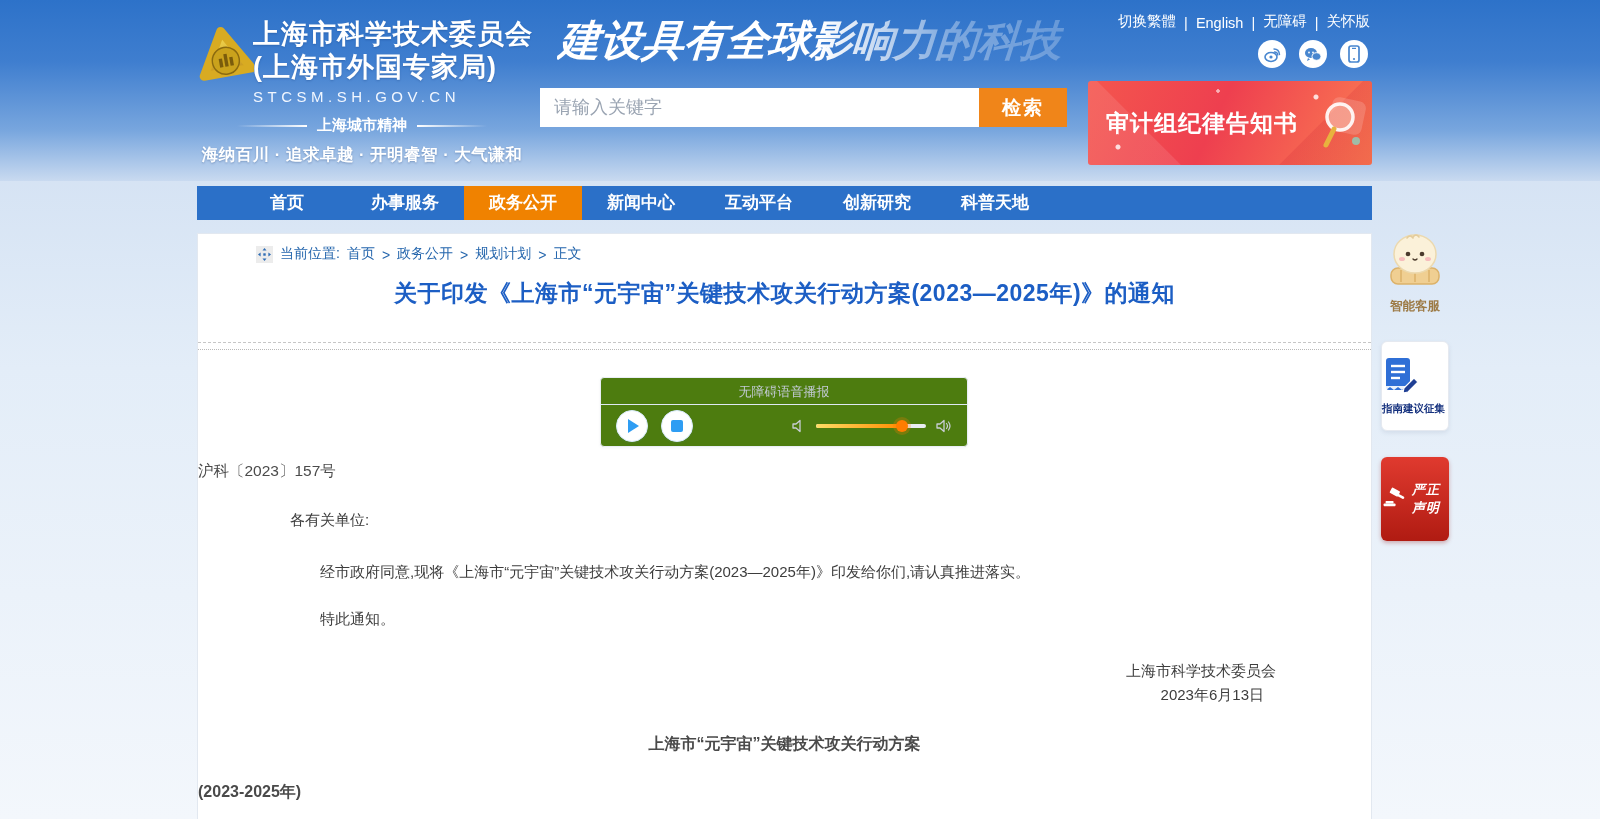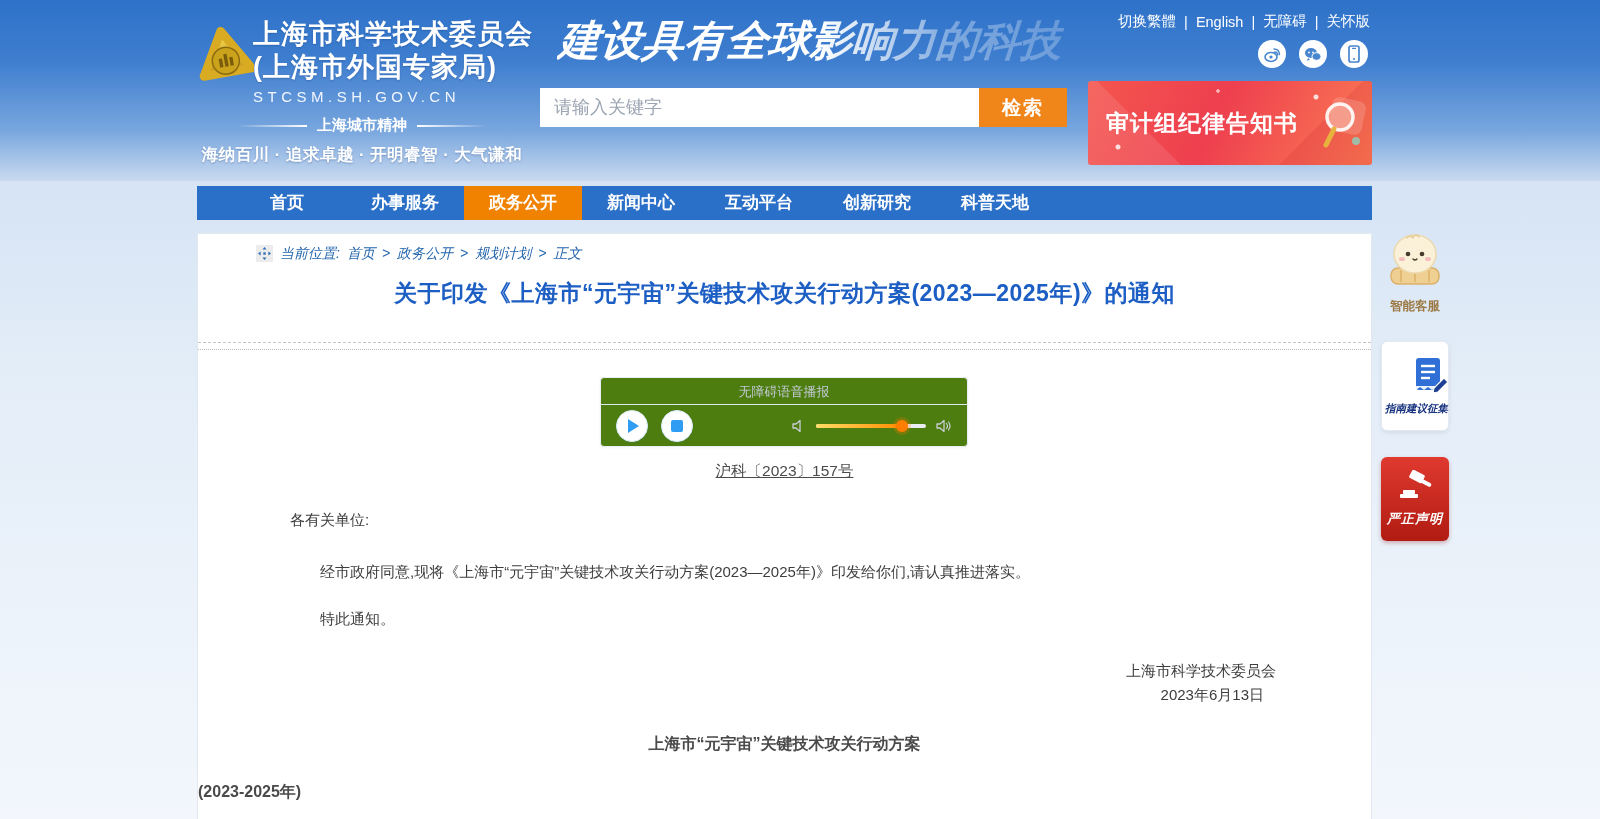--- a/index.html
+++ b/index.html
@@ -24,21 +24,21 @@
   .spirit-label .rule.r { background:linear-gradient(90deg,#fff,rgba(255,255,255,0)); }
   .spirit-motto { margin-top:9px; font-size:16.5px; font-weight:bold; letter-spacing:.5px;
     white-space:nowrap; text-shadow:0 1px 2px rgba(0,40,100,.3); }
   .slogan { position:absolute; left:558px; top:12px; width:505px; height:62px;
     font-family:"DejaVu Serif","Liberation Serif",serif; font-style:italic; font-weight:bold;
     font-size:42px; line-height:58px; color:#ffffff; white-space:nowrap; overflow:hidden;
     transform:skewX(-4deg);
     -webkit-mask-image:linear-gradient(90deg,#000 52%,rgba(0,0,0,.35) 78%,rgba(0,0,0,.25));
             mask-image:linear-gradient(90deg,#000 52%,rgba(0,0,0,.35) 78%,rgba(0,0,0,.25)); }
 
-  .top-links { position:absolute; top:12px; right:230px; display:flex; align-items:center;
+  .top-links { position:absolute; top:12px; right:230px; display:flex; align-items:flex-end;
     gap:8px; color:#fff; font-size:14.5px; }
   .top-links .lnk { cursor:pointer; white-space:nowrap; }
   .round-icons { position:absolute; top:40px; right:232px; display:flex; gap:13px; }
   .ricon { width:28px; height:28px; border-radius:50%; background:#fff;
     display:flex; align-items:center; justify-content:center; cursor:pointer; }
 
   
   .search-wrap { position:absolute; left:540px; top:88px; width:527px; }
   .search-row { display:flex; height:39px; }
   .search-input { flex:1; border:0; outline:none; padding:8px 14px; font-size:18px;
@@ -69,22 +69,22 @@
   
   .nav { position:absolute; left:197px; top:186px; width:1175px; height:34px;
     background:#2b70c8; display:flex; padding-left:31px; }
   .nav-item { width:118px; height:34px; line-height:34px; text-align:center; color:#fff;
     font-size:17px; font-weight:bold; cursor:pointer; white-space:nowrap; }
   .nav-item.active { background:#f08200; }
 
   
   .panel { position:absolute; left:197px; top:233px; width:1175px; height:586px;
     background:#fff; border:1px solid #e2e8f0; border-bottom:0; }
-  .breadcrumb { position:absolute; left:58px; top:11px; display:flex; align-items:flex-start;
-    gap:7px; font-size:14px; color:#2566ad;font-style:italic; }
+  .breadcrumb { position:absolute; left:58px; top:11px; display:flex; align-items:flex-end;
+    gap:7px; font-size:14px; color:#2566ad; }
   .bc-icon { width:17px; height:17px; background:#ececec; display:flex; align-items:center;
     justify-content:center; }
   .bc-link { cursor:pointer; }
   .bc-sep { color:#2566ad; }
   .art-title { position:absolute; left:0; top:44px; width:100%; text-align:center;
     color:#1c5ec4; font-size:23px; font-weight:bold; letter-spacing:.5px; }
   .art-date { position:absolute; left:0; top:80px; width:100%; text-align:center;
     color:#595959; font-size:13px; }
   .sep-dash { position:absolute; left:0; top:108px; width:100%; border-top:1px dashed #c6c6c6; }
   .sep-dot  { position:absolute; left:0; top:115px; width:100%; border-top:1px dotted #b9b9b9; }
@@ -103,48 +103,48 @@
     border-top:7px solid transparent; border-bottom:7px solid transparent; margin-left:3px; }
   .stop-sq { width:12px; height:12px; background:#2e9df3; border-radius:2px; }
   .vol-group { margin-left:auto; display:flex; align-items:center; gap:10px; }
   .vol-track { position:relative; width:110px; height:4px; border-radius:2px; background:#eaedf2; }
   .vol-fill { position:absolute; left:0; top:0; height:4px; border-radius:2px;
     background:linear-gradient(90deg,#ffdd66,#ff8c00); width:78%; }
   .vol-thumb { position:absolute; top:50%; left:78%; width:12px; height:12px;
     transform:translate(-50%,-50%); border-radius:50%; background:#ff7d00;
     box-shadow:0 0 0 3px rgba(255,125,0,.25); cursor:pointer; }
 
-  .doc-number { position:absolute; left:0; top:227px; width:100%; text-align:center;
-    color:#4b4b4b; font-size:15.5px;text-decoration:underline; }
+  .doc-number { position:absolute; left:0; top:227px; width:100%; 
+    color:#4b4b4b; font-size:15.5px; }
   .p-salutation { position:absolute; left:92px; top:277px; color:#3d3d3d; font-size:15px; }
   .p-body1 { position:absolute; left:92px; right:88px; top:326px; color:#3d3d3d;
     font-size:15px; text-indent:2em; line-height:24px; }
   .p-body2 { position:absolute; left:92px; top:376px; color:#3d3d3d; font-size:15px; text-indent:2em; }
   .p-sign { position:absolute; right:95px; top:428px; color:#3d3d3d; font-size:15px; }
   .p-signdate { position:absolute; right:107px; top:452px; color:#3d3d3d; font-size:15px; }
   .att-title1 { position:absolute; left:0; top:500px; width:100%; text-align:center;
     color:#4a4a4a; font-size:16px; font-weight:bold; }
   .att-title2 { position:absolute; left:0; top:548px; width:100%; text-align:left;
     color:#4a4a4a; font-size:16px; font-weight:bold; }
 
   
   .side { position:absolute; left:1377px; top:230px; width:76px; display:flex;
     flex-direction:column; align-items:center; gap:26px; }
   .widget-mascot { width:76px; text-align:center; cursor:pointer; }
   .mascot-label { margin-top:2px; font-size:12.5px; font-weight:bold; color:#9c7a45;
     font-family:"Liberation Serif","DejaVu Serif",serif; }
   .widget-card { width:68px; height:90px; background:#fff; border:1px solid #e5e9f0;
     border-radius:6px; box-shadow:0 2px 4px rgba(130,145,170,.18); cursor:pointer;
-    display:flex; flex-direction:column; align-items:flex-end; justify-content:center; gap:6px;font-style:italic; }
+    display:flex; flex-direction:column; align-items:flex-start; justify-content:center; gap:6px; }
   .card-label { font-size:10.5px; font-weight:bold; color:#15317e; white-space:nowrap;
     font-family:"Liberation Serif","DejaVu Serif",serif; }
   .widget-red { width:68px; height:84px; border-radius:6px; cursor:pointer;
     background:linear-gradient(180deg,#e03a2f,#b01b12);
     box-shadow:0 2px 4px rgba(150,40,40,.35);
-    display:flex; flex-direction:column; align-items:center; justify-content:center; gap:6px; }
+    display:flex; align-items:center; justify-content:center; gap:6px; }
   .red-label { font-size:13px; font-weight:bold; color:#fff; font-style:italic;
     font-family:"Liberation Serif","DejaVu Serif",serif; letter-spacing:1px; }
 </style>
 </head>
 <body>
 
 <div class="header">
 
   <svg class="logo-badge" viewBox="0 0 60 62">
     <defs>

